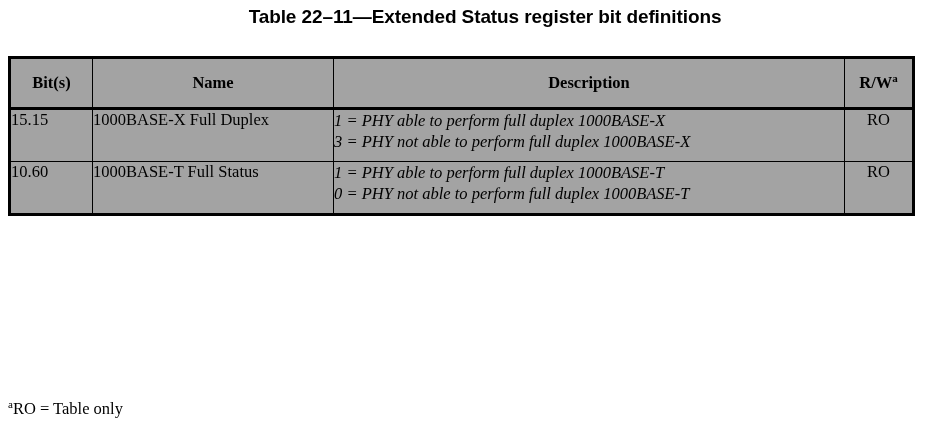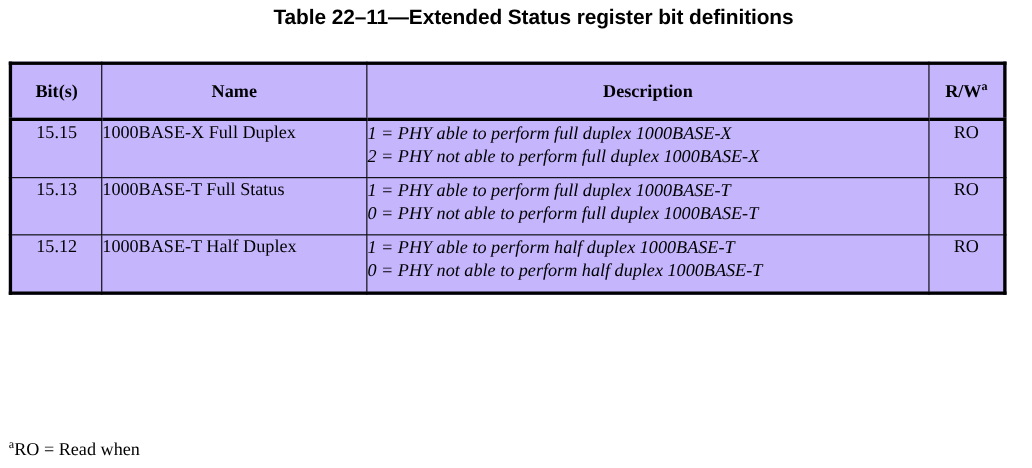--- a/index.html
+++ b/index.html
@@ -42,21 +42,21 @@
     left: 8px;
     top: 56px;
     width: 904px;
   }
 
   table.bitdef {
     border-collapse: collapse;
     table-layout: fixed;
     width: 904px;
     border: 3px solid #000000;
-    background: #c4b5fd;
+    background: #a3a3a3;
   }
 
   table.bitdef col.c-bits  { width: 83px; }
   table.bitdef col.c-name  { width: 241px; }
   table.bitdef col.c-desc  { width: 511px; }
   table.bitdef col.c-rw    { width: 69px; }
 
   table.bitdef th,
   table.bitdef td {
     border-left: 1.5px solid #000000;
@@ -80,21 +80,20 @@
   .sup {
     font-size: 11px;
     vertical-align: super;
     line-height: 0;
   }
 
   .cell-bits {
     font-size: 16.5px;
     padding: 9px 0 0 12px;
     white-space: nowrap;
-    text-align: center;
   }
 
   .cell-name {
     font-size: 16.5px;
     padding: 9px 0 0 12px;
     white-space: nowrap;
   }
 
   .cell-desc {
     font-size: 16.5px;
@@ -156,46 +155,37 @@
           <th><span>R/W</span><span class="sup">a</span></th>
         </tr>
       </thead>
       <tbody>
 
         <tr class="row-tall">
           <td class="cell-bits">15.15</td>
           <td class="cell-name">1000BASE-X Full Duplex</td>
           <td class="cell-desc">
             <span class="desc-line">1 = PHY able to perform full duplex 1000BASE-X</span>
-            <span class="desc-line">2 = PHY not able to perform full duplex 1000BASE-X</span>
+            <span class="desc-line">3 = PHY not able to perform full duplex 1000BASE-X</span>
           </td>
           <td class="cell-rw">RO</td>
         </tr>
 
 
         <tr class="row-tall">
-          <td class="cell-bits">15.13</td>
+          <td class="cell-bits">10.60</td>
           <td class="cell-name">1000BASE-T Full Status</td>
           <td class="cell-desc">
             <span class="desc-line">1 = PHY able to perform full duplex 1000BASE-T</span>
             <span class="desc-line">0 = PHY not able to perform full duplex 1000BASE-T</span>
           </td>
           <td class="cell-rw">RO</td>
         </tr>
 
-        <tr class="row-tall">
-          <td class="cell-bits">15.12</td>
-          <td class="cell-name">1000BASE-T Half Duplex</td>
-          <td class="cell-desc">
-            <span class="desc-line">1 = PHY able to perform half duplex 1000BASE-T</span>
-            <span class="desc-line">0 = PHY not able to perform half duplex 1000BASE-T</span>
-          </td>
-          <td class="cell-rw">RO</td>
-        </tr>
 
 
       </tbody>
     </table>
   </div>
 
-  <div class="footnote"><span class="sup">a</span><span>RO = Read when</span></div>
+  <div class="footnote"><span class="sup">a</span><span>RO = Table only</span></div>
 
 </div>
 
 </body></html>

